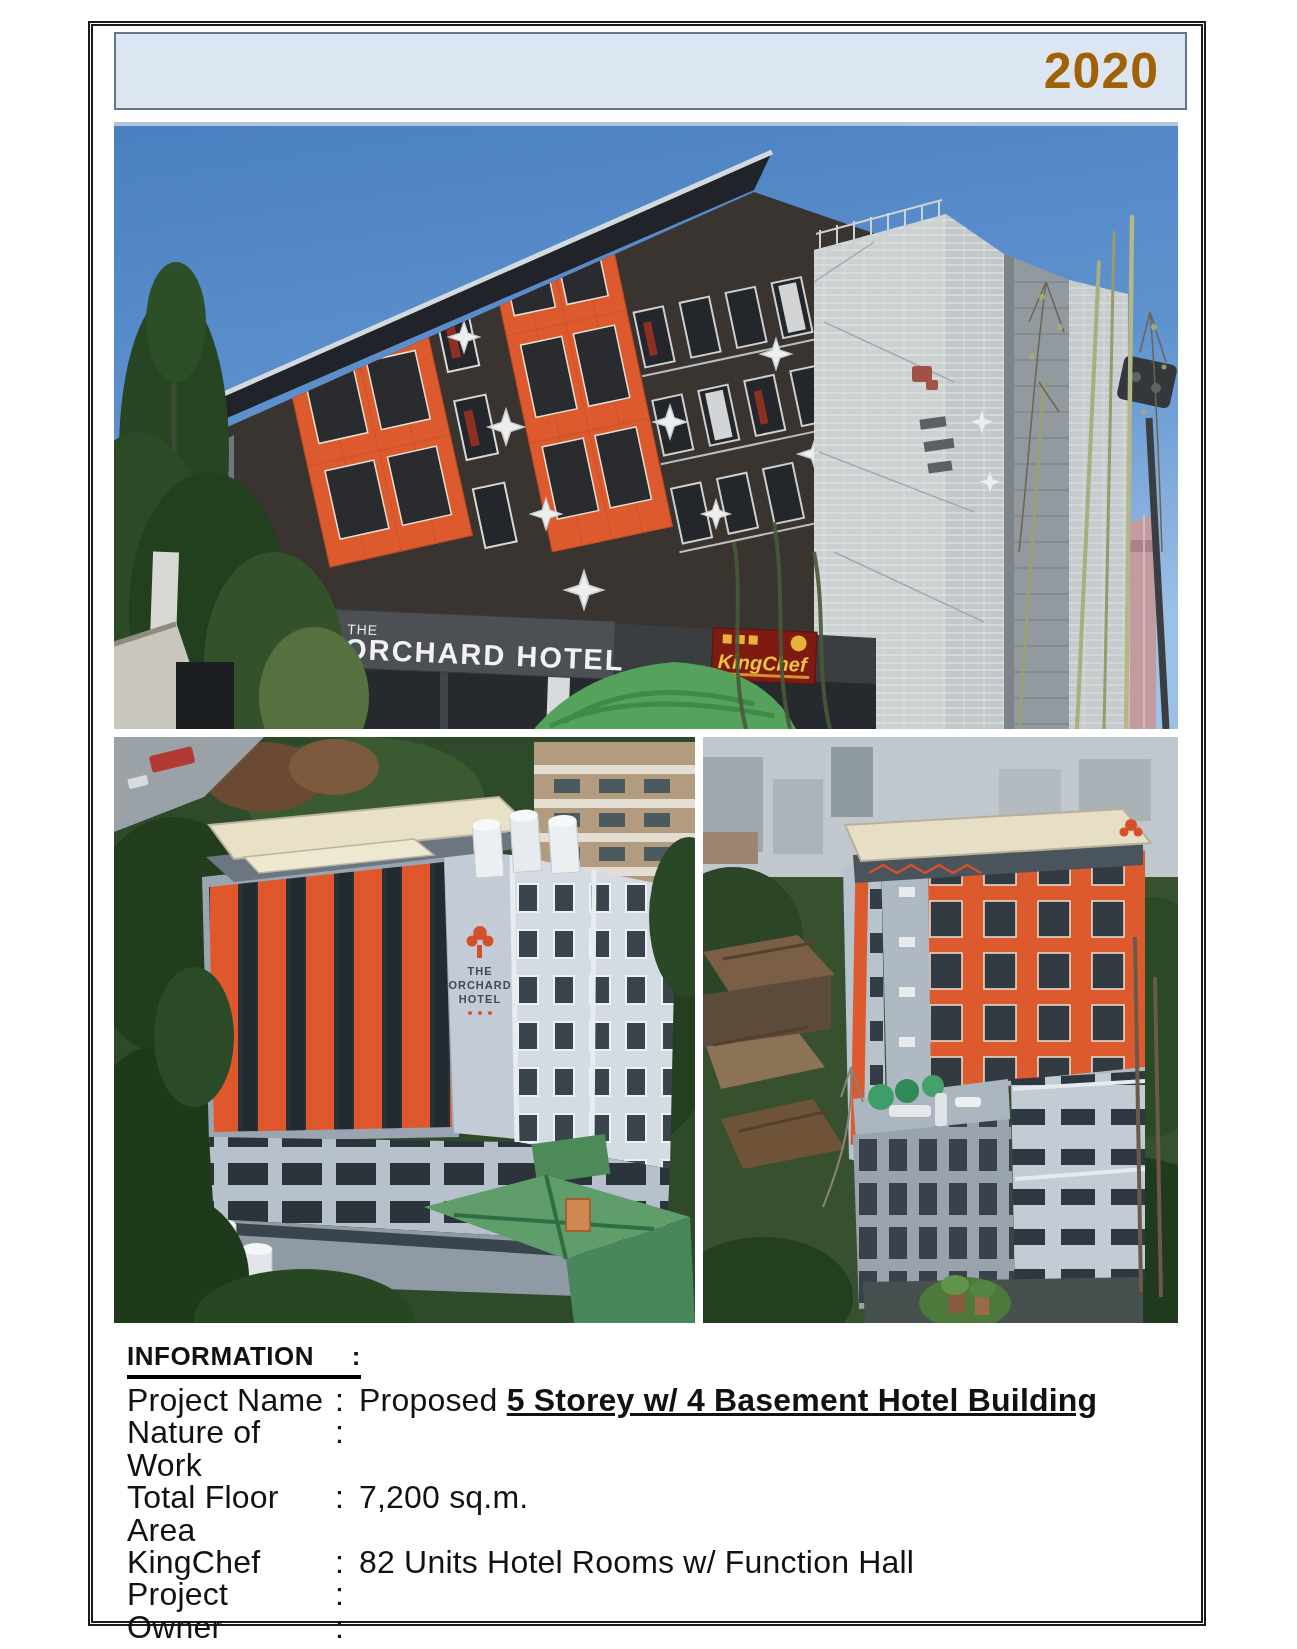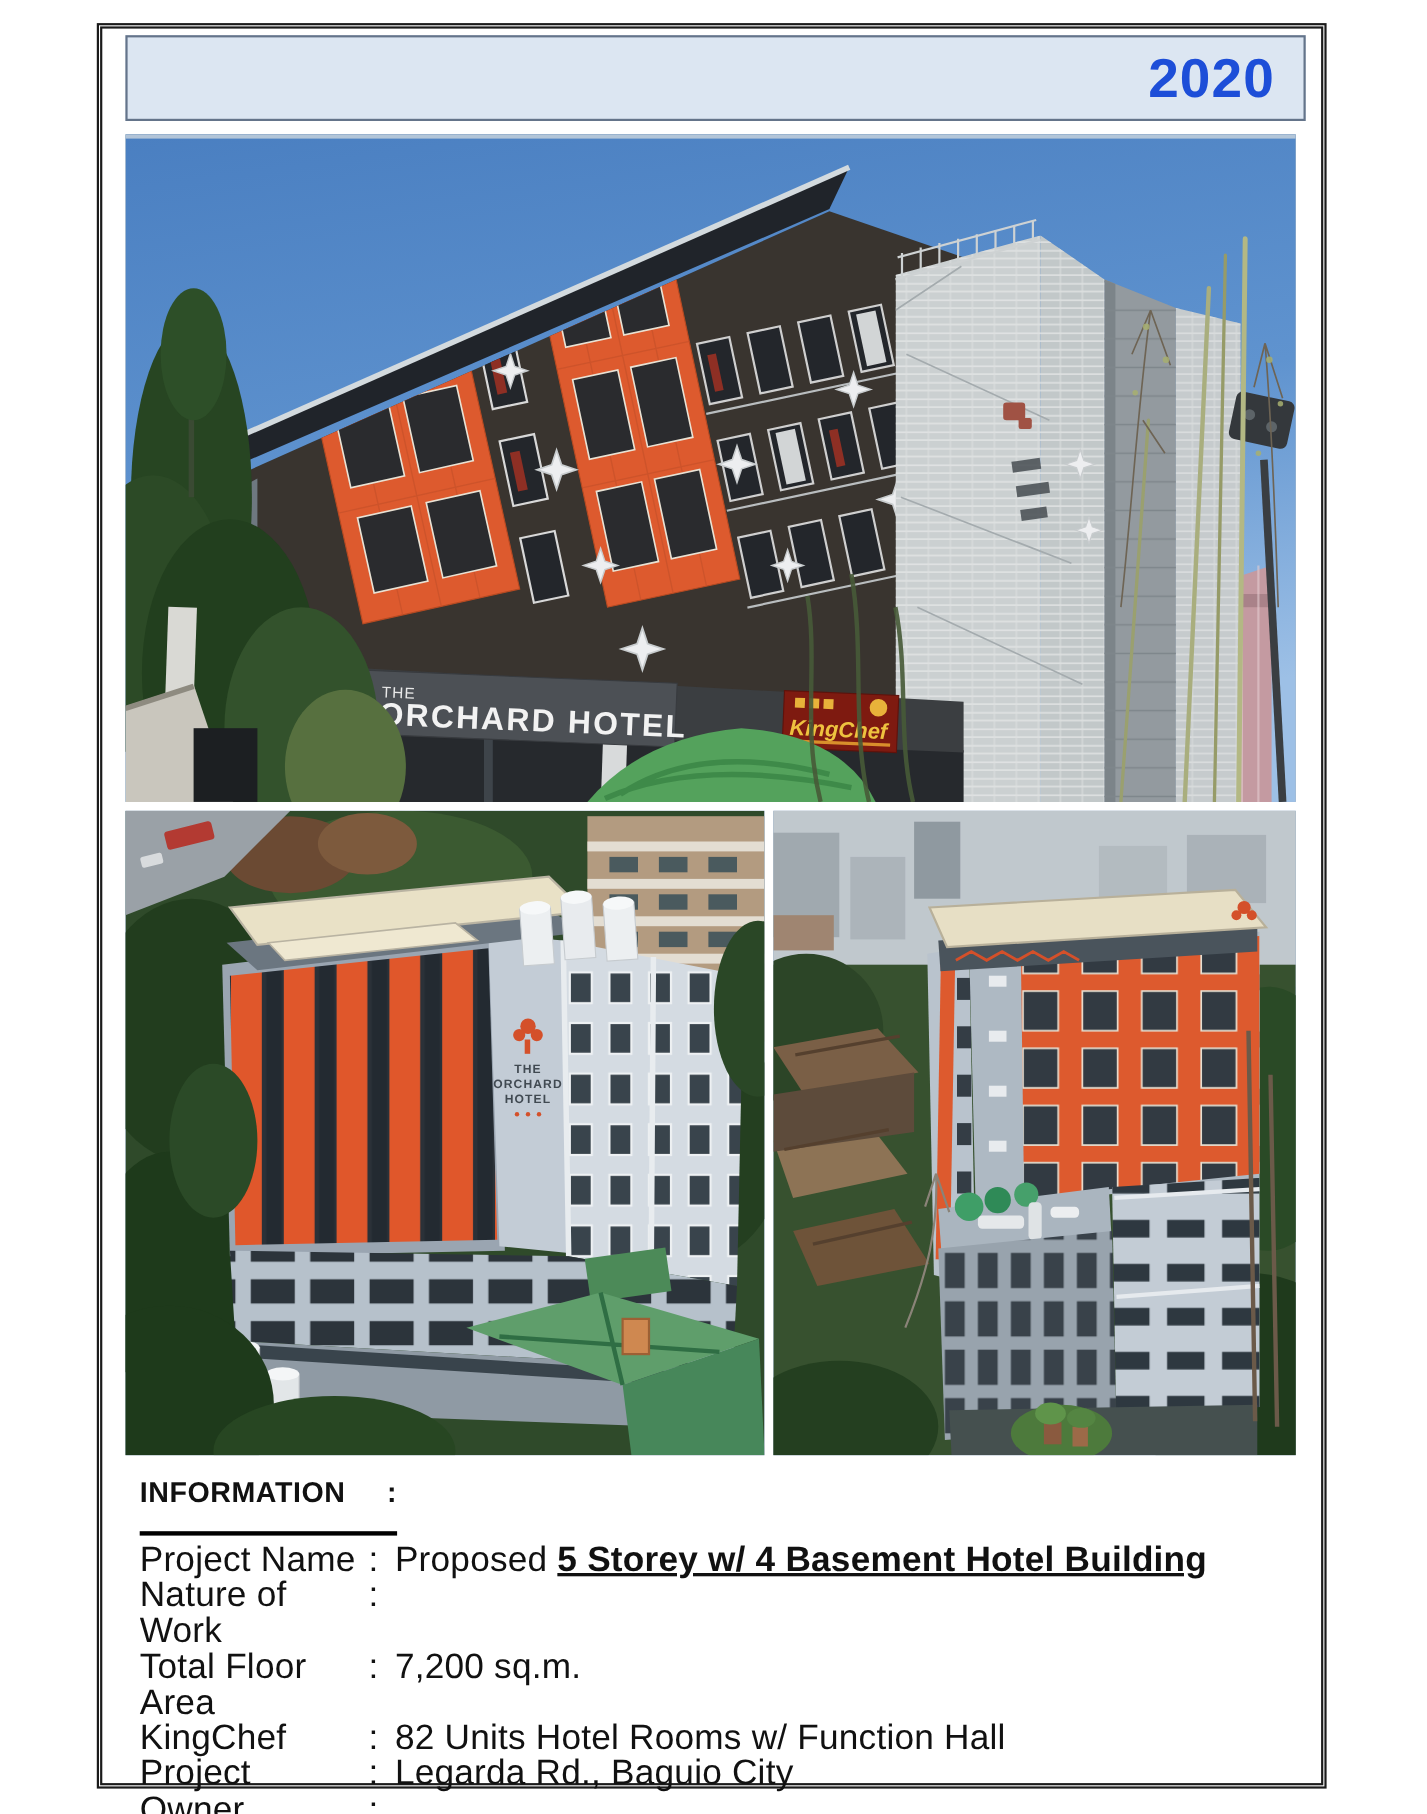--- a/index.html
+++ b/index.html
@@ -3,30 +3,30 @@
 <meta charset="utf-8">
 <style>
   html,body{margin:0;padding:0;background:#ffffff;}
   body{width:1297px;height:1649px;position:relative;overflow:hidden;
        font-family:"Liberation Sans","DejaVu Sans",sans-serif;color:#111;}
   .page-border{position:absolute;left:88px;top:21px;width:1118px;height:1605px;
        border:5px double #1b1b1b;box-sizing:border-box;}
   .banner{position:absolute;left:114px;top:32px;width:1073px;height:78px;
        background:#dce6f2;border:2px solid #64748a;box-sizing:border-box;
        display:flex;align-items:center;justify-content:flex-end;}
-  .banner .year{font-size:50px;font-weight:700;color:#1d4ed8;padding-right:26px;
+  .banner .year{font-size:50px;font-weight:700;color:#a16207;padding-right:26px;
        letter-spacing:1px;}
   .photo{position:absolute;overflow:hidden;background:#8fa7bc;}
   .photo svg{display:block;}
   .photo-main{left:114px;top:122px;width:1064px;height:607px;}
   .photo-left{left:114px;top:737px;width:581px;height:586px;}
   .photo-right{left:703px;top:737px;width:475px;height:586px;}
   .info{position:absolute;left:127px;top:1341px;width:1020px;}
   .info-heading{width:234px;display:flex;justify-content:space-between;
-       border-bottom:4px solid #000;padding-bottom:20px;margin-bottom:5px;
+       border-bottom:4px solid #000;padding-bottom:3px;margin-bottom:5px;
        font-size:26px;font-weight:700;letter-spacing:.5px;}
   .info-row{display:flex;font-size:32px;line-height:32.4px;letter-spacing:.2px;}
   .info-row .lbl{flex:0 0 208px;}
   .info-row .col{flex:0 0 24px;}
   .info-row .val b{font-weight:700;text-decoration:underline;}
   .svg-label{font-family:"Liberation Sans","DejaVu Sans",sans-serif;}
 </style>
 </head>
 <body>
 
@@ -517,19 +517,18 @@
     <span class="val"><span>7,200 sq.m.</span><b></b></span>
   </div>
   <div class="info-row">
     <span class="lbl">KingChef</span>
     <span class="col">:</span>
     <span class="val"><span>82 Units Hotel Rooms w/ Function Hall</span><b></b></span>
   </div>
   <div class="info-row">
     <span class="lbl">Project</span>
     <span class="col">:</span>
-    <span class="val"><span>Legarda Rd., Baguio City</span><b></b></span>
   </div>
   <div class="info-row">
     <span class="lbl">Owner</span>
     <span class="col">:</span>
   </div>
 </div>
 
 </body></html>

